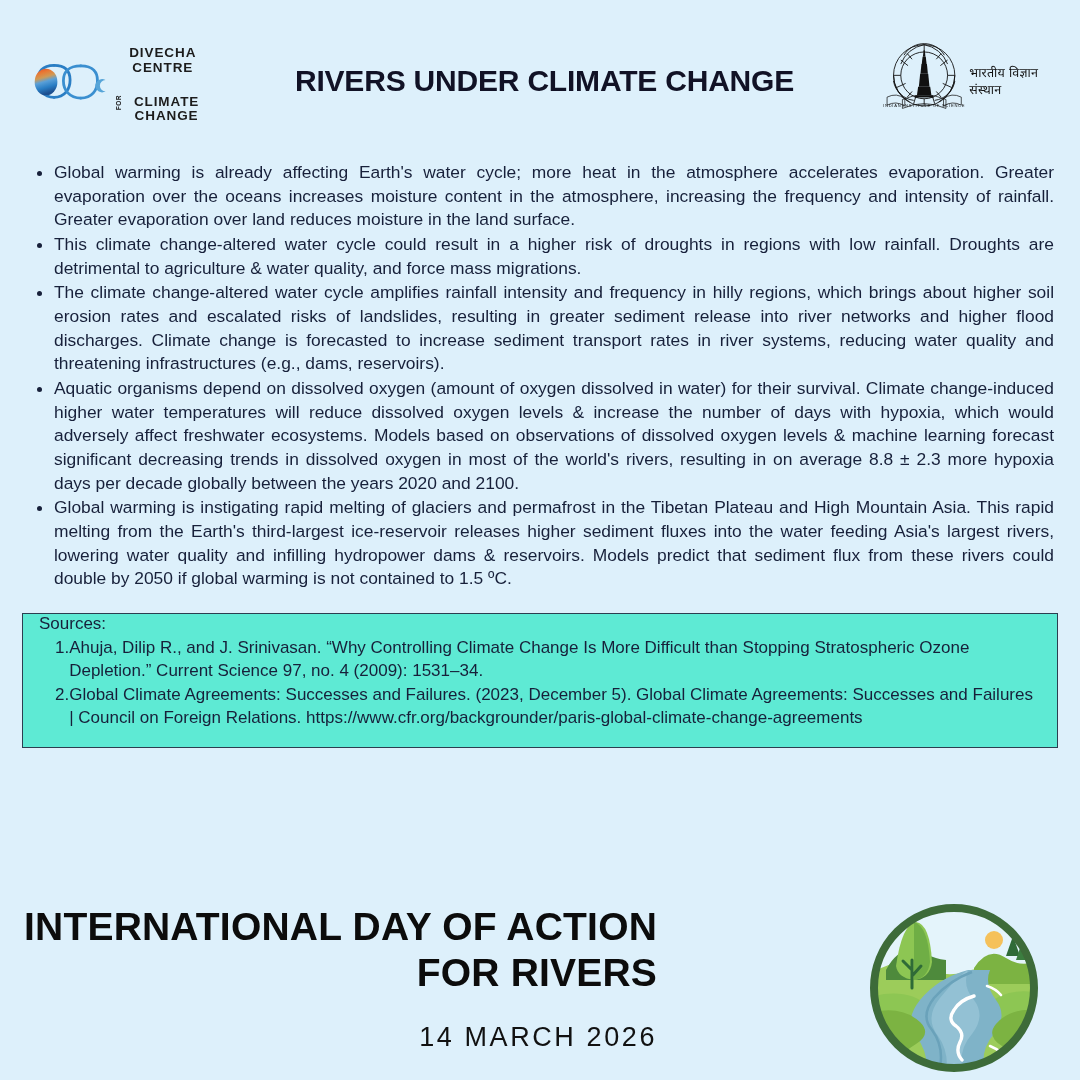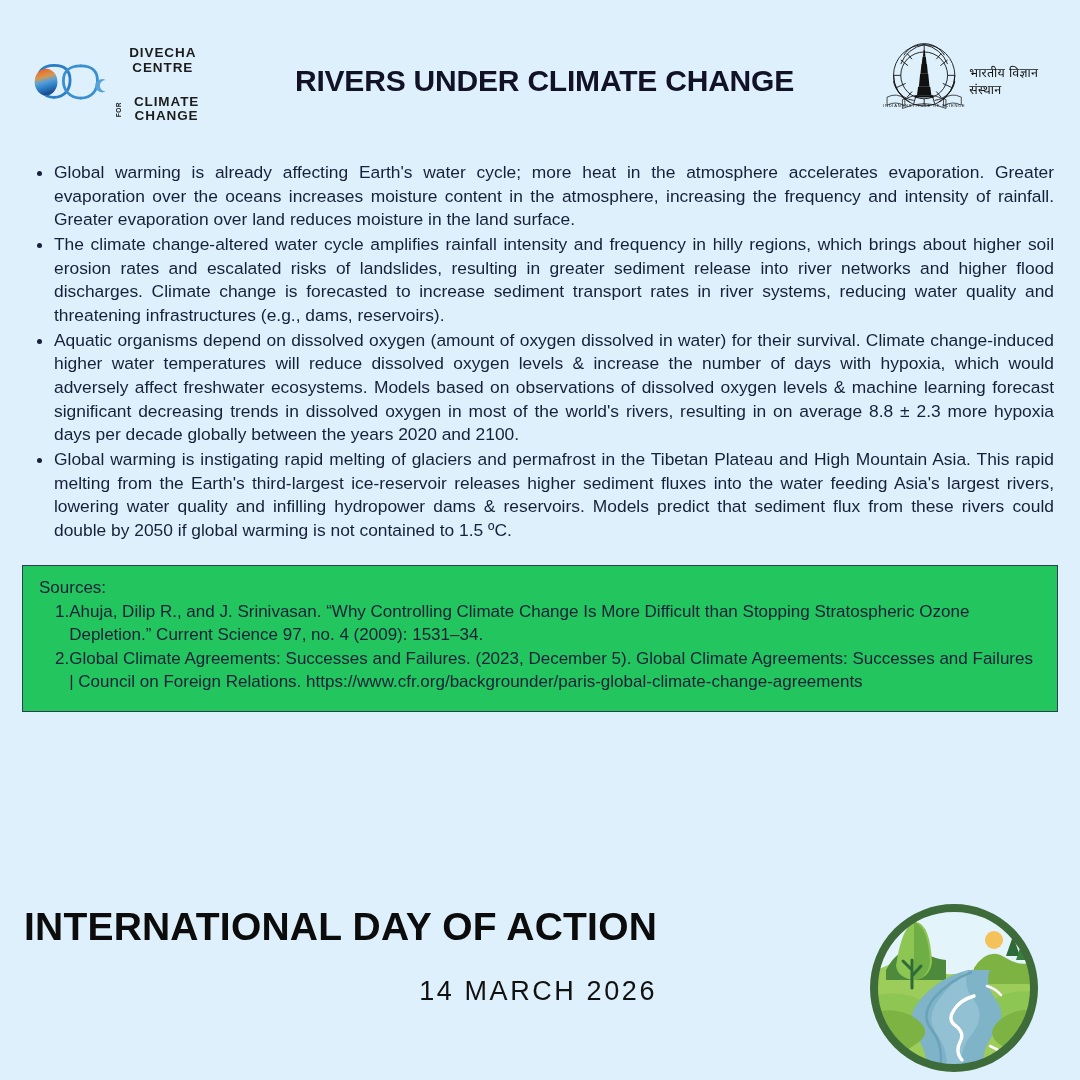--- a/index.html
+++ b/index.html
@@ -45,21 +45,21 @@
   }
   .dccc-line1 {
     font-size: 13.5px;
     font-weight: 700;
     letter-spacing: 0.9px;
     color: #1c1c1c;
     display:block;
   }
   .dccc-line2row {
     display: flex;
-    align-items: center;
+    align-items: flex-start;
     justify-content: center;
     gap: 1px;
     margin-top: 20px;
   }
   .dccc-for {
     font-size: 6.6px;
     font-weight: 700;
     letter-spacing: 0.4px;
     color: #1c1c1c;
     writing-mode: vertical-rl;
@@ -122,22 +122,22 @@
     height: 5px;
     background: #17203a;
     border-radius: 50%;
   }
   .bullet:last-child { margin-bottom: 0; }
 
   
   .sources {
     margin: 22px 22px 0 22px;
     border: 1.5px solid #2c3e50;
-    background: #22c55e;
-    padding: 12px 16px 16px 16px;
+    background: #5eead4;
+    padding: 0 16px 16px 16px;
   }
   .sources-title {
     font-size: 17px;
     color: #17203a;
     margin-bottom: 3px;
   }
   .source-item {
     display: flex;
     font-size: 17px;
     line-height: 1.35;
@@ -241,40 +241,42 @@
           <path d="M29 73 q27 -12 54 0 l0 11 q-27 -12 -54 0 Z"></path>
         </g>
         <text x="56" y="82" font-size="5.1" fill="#111" text-anchor="middle" letter-spacing="0.9" font-family="Liberation Sans, sans-serif">INDIAN INSTITUTE OF SCIENCE</text>
       </svg>
       <div class="iisc-hindi">भारतीय विज्ञान संस्थान</div>
     </div>
   </div>
 
   <div class="bullets">
     <div class="bullet">Global warming is already affecting Earth's water cycle; more heat in the atmosphere accelerates evaporation. Greater evaporation over the oceans increases moisture content in the atmosphere, increasing the frequency and intensity of rainfall. Greater evaporation over land reduces moisture in the land surface.</div>
+    <div class="bullet">This climate change-altered water cycle could result in a higher risk of droughts in regions with low rainfall. Droughts are detrimental to agriculture &amp; water quality, and force mass migrations.</div>
     <div class="bullet">The climate change-altered water cycle amplifies rainfall intensity and frequency in hilly regions, which brings about higher soil erosion rates and escalated risks of landslides, resulting in greater sediment release into river networks and higher flood discharges. Climate change is forecasted to increase sediment transport rates in river systems, reducing water quality and threatening infrastructures (e.g., dams, reservoirs).</div>
     <div class="bullet">Aquatic organisms depend on dissolved oxygen (amount of oxygen dissolved in water) for their survival. Climate change-induced higher water temperatures will reduce dissolved oxygen levels &amp; increase the number of days with hypoxia, which would adversely affect freshwater ecosystems. Models based on observations of dissolved oxygen levels &amp; machine learning forecast significant decreasing trends in dissolved oxygen in most of the world's rivers, resulting in on average 8.8 ± 2.3 more hypoxia days per decade globally between the years 2020 and 2100.</div>
     <div class="bullet">Global warming is instigating rapid melting of glaciers and permafrost in the Tibetan Plateau and High Mountain Asia. This rapid melting from the Earth's third-largest ice-reservoir releases higher sediment fluxes into the water feeding Asia's largest rivers, lowering water quality and infilling hydropower dams &amp; reservoirs. Models predict that sediment flux from these rivers could double by 2050 if global warming is not contained to 1.5 ºC.</div>
   </div>
 
   <div class="sources">
     <div class="sources-title">Sources:</div>
     <div class="source-item">
       <span class="source-num">1.</span>
       <span class="source-text">Ahuja, Dilip R., and J. Srinivasan. “Why Controlling Climate Change Is More Difficult than Stopping Stratospheric Ozone Depletion.” Current Science 97, no. 4 (2009): 1531–34.</span>
     </div>
     <div class="source-item">
       <span class="source-num">2.</span>
       <span class="source-text">Global Climate Agreements: Successes and Failures. (2023, December 5). Global Climate Agreements: Successes and Failures | Council on Foreign Relations. https://www.cfr.org/backgrounder/paris-global-climate-change-agreements</span>
     </div>
   </div>
 
   <div class="footer">
     <div class="footer-text">
       <div class="footer-head">INTERNATIONAL DAY OF ACTION</div>
+      <div class="footer-head">FOR RIVERS</div>
       <div class="footer-date">14 MARCH 2026</div>
     </div>
 
     <svg class="footer-art" viewBox="0 0 196 176">
       <defs>
         <clipPath id="circClip">
           <circle cx="98" cy="88" r="80"></circle>
         </clipPath>
       </defs>
       <circle cx="98" cy="88" r="80" fill="#3d6b39"></circle>

